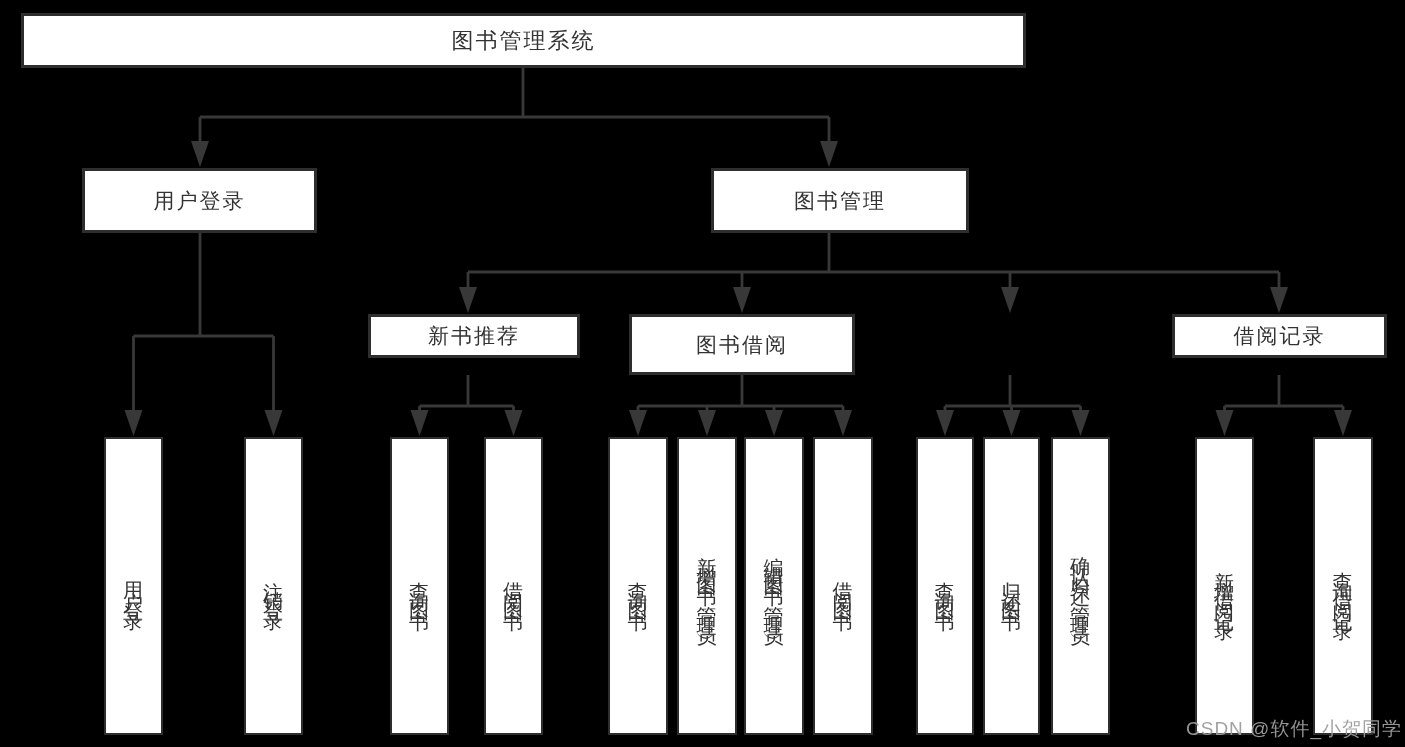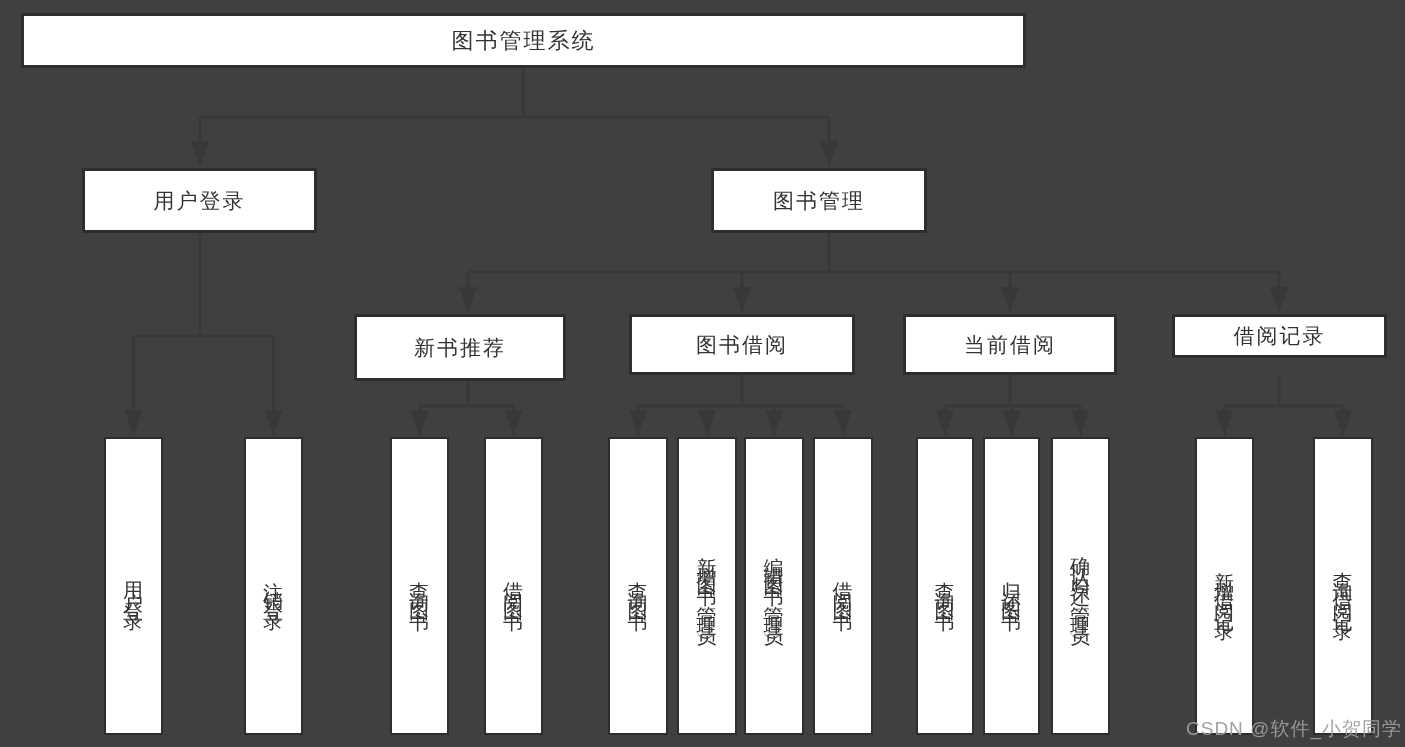--- a/index.html
+++ b/index.html
@@ -4,21 +4,21 @@
 <style>
   html, body {
     margin: 0;
     padding: 0;
     background: #ffffff;
   }
   .stage {
     position: relative;
     width: 1405px;
     height: 747px;
-    background: #404040;
+    background: #000000;
     overflow: hidden;
     font-family: "Liberation Sans", "DejaVu Sans", sans-serif;
     color: #333333;
   }
   .connectors {
     position: absolute;
     left: 0;
     top: 0;
     width: 1405px;
     height: 747px;
@@ -49,23 +49,23 @@
     border-width: 2.5px;
     font-size: 20px;
     writing-mode: vertical-rl;
     text-orientation: mixed;
     letter-spacing: 10px;
     white-space: normal;
     line-height: 1;
   }
   
   .n-user-login      { left: 82px;  top: 168px; width: 235px; height: 65px; }
-  .n-book-management { left: 711px; top: 168px; width: 216px; height: 65px; }
+  .n-book-management { left: 711px; top: 168px; width: 258px; height: 65px; }
   
-  .n-new-book  { left: 354px;  top: 314px; width: 212px; height: 67px; }
+  .n-new-book  { left: 368px;  top: 314px; width: 212px; height: 44px; }
   .n-borrowing { left: 629px;  top: 314px; width: 226px; height: 61px; text-align: center; }
   .n-current   { left: 903px;  top: 314px; width: 214px; height: 61px; }
   .n-records   { left: 1172px; top: 314px; width: 215px; height: 44px; }
   
   .l0  { left: 104px;  width: 59px; }
   .l1  { left: 244px;  width: 59px; }
   .l2  { left: 390px;  width: 59px; }
   .l3  { left: 484px;  width: 59px; }
   .l4  { left: 608px;  width: 60px; }
   .l5  { left: 677px;  width: 60px; }
@@ -154,21 +154,20 @@
     </g>
   </svg>
 
   <div class="node root">图书管理系统</div>
 
   <div class="node branch n-user-login">用户登录</div>
   <div class="node branch n-book-management">图书管理</div>
 
   <div class="node branch n-new-book">新书推荐</div>
   <div class="node branch n-borrowing">图书借阅</div>
-  <div class="node branch n-current">当前借阅</div>
   <div class="node branch n-records">借阅记录</div>
 
   <div class="node leaf l0">用户登录</div>
   <div class="node leaf l1">注销登录</div>
   <div class="node leaf l2">查询图书</div>
   <div class="node leaf l3">借阅图书</div>
   <div class="node leaf l4">查询图书</div>
   <div class="node leaf l5">新增图书（管理员）</div>
   <div class="node leaf l6">编辑图书（管理员）</div>
   <div class="node leaf l7">借阅图书</div>

